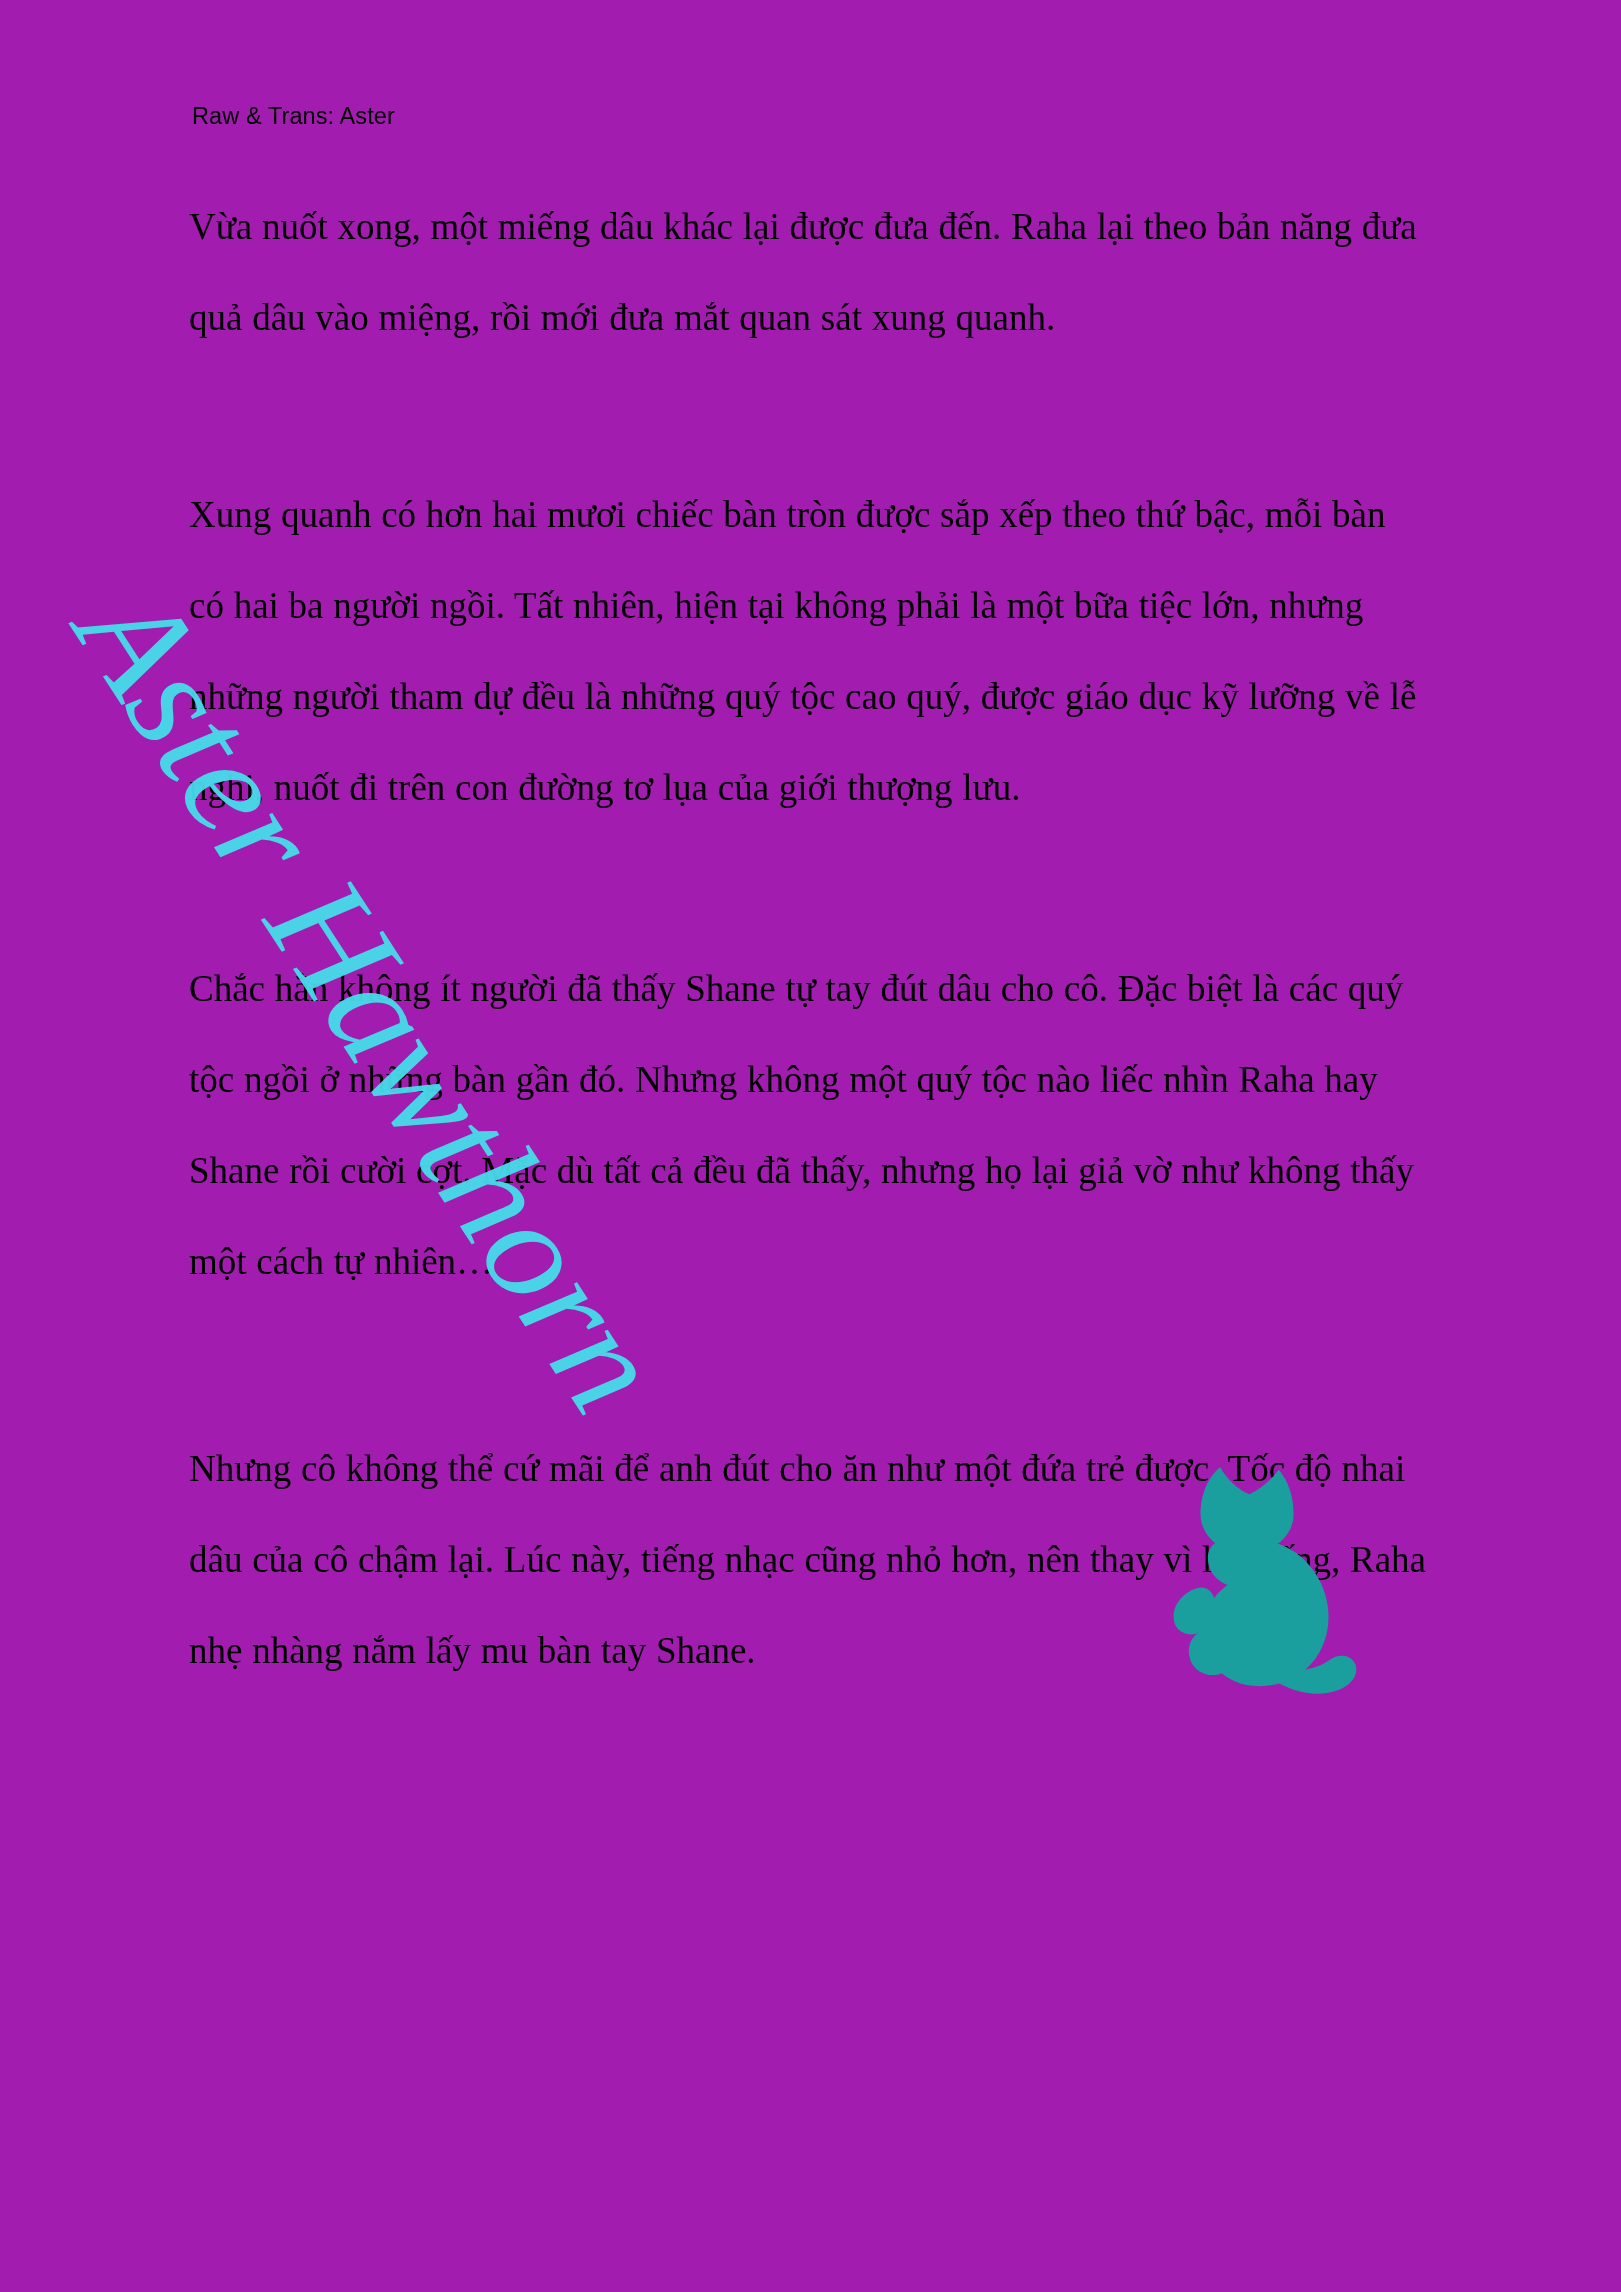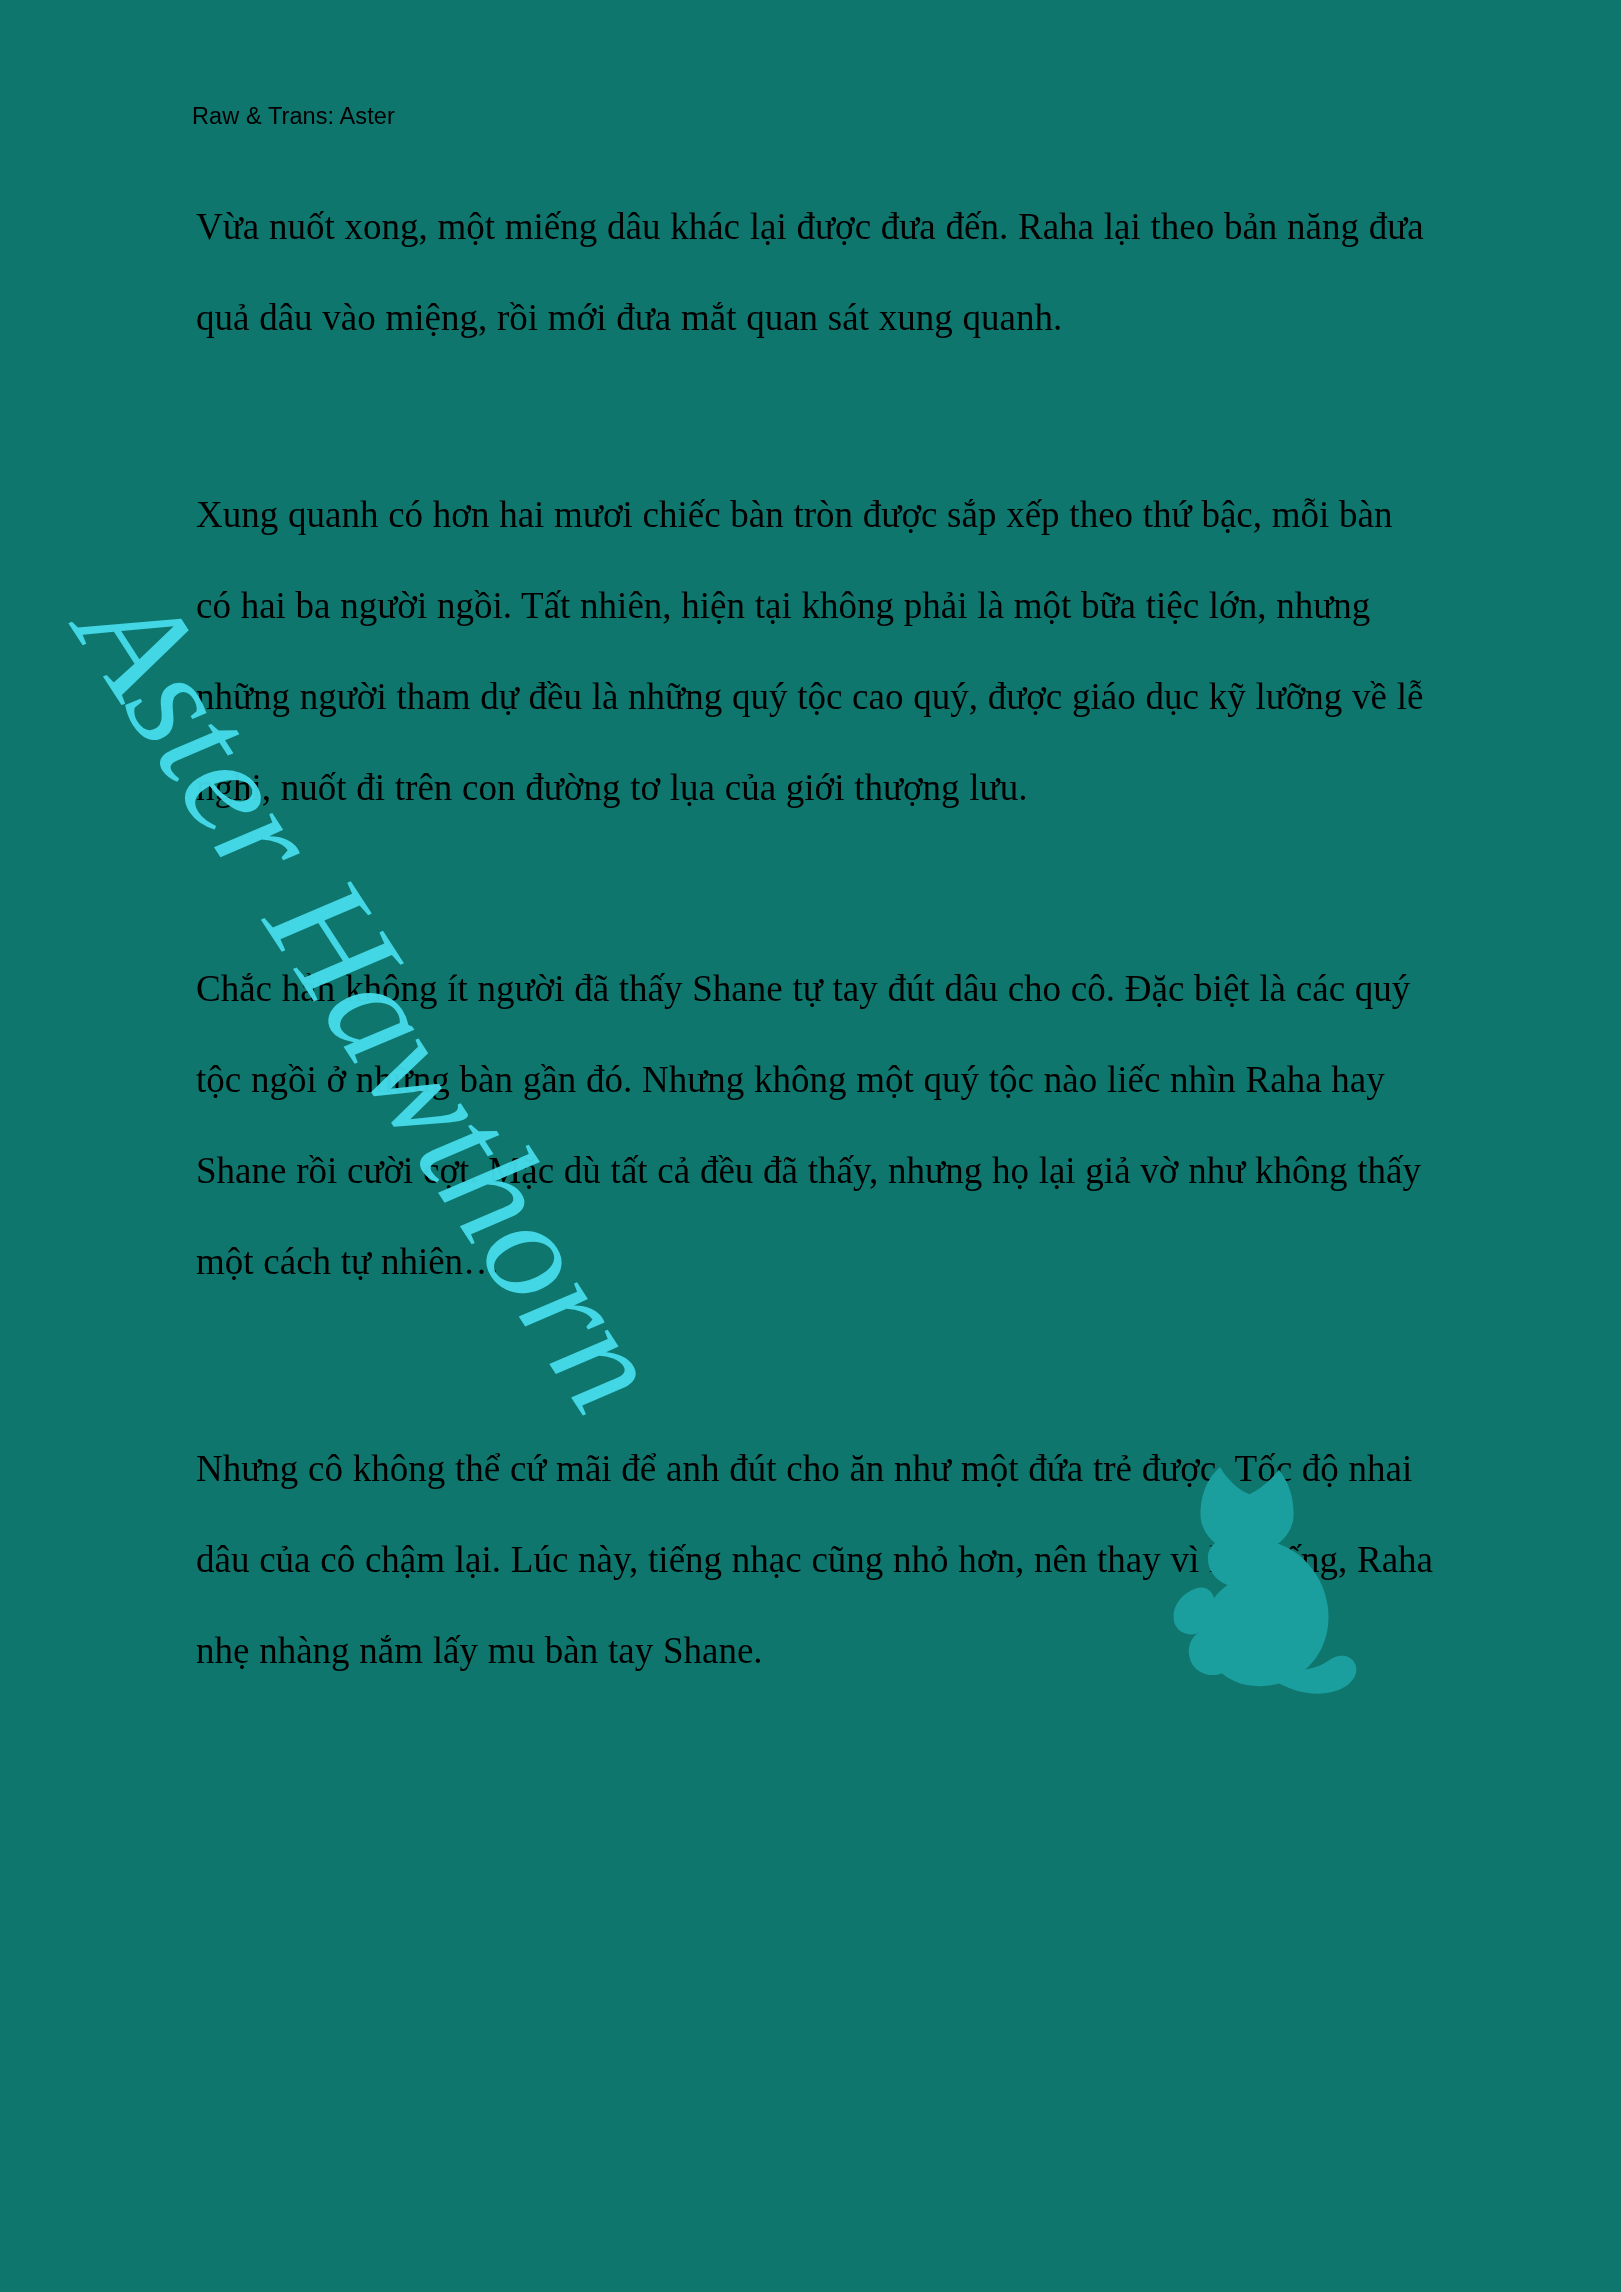--- a/index.html
+++ b/index.html
@@ -11,40 +11,40 @@
     width: 1621px;
     height: 2293px;
     position: relative;
     overflow: hidden;
     font-family: "Liberation Serif", "DejaVu Serif", serif;
   }
 
   #page {
     position: absolute;
     inset: 0;
-    background: #0f766e;
+    background: #a21caf;
   }
 
   
   .running-head {
     position: absolute;
     left: 192px;
     top: 102px;
     font-family: "Liberation Sans", "DejaVu Sans", sans-serif;
     font-size: 23.5px;
     line-height: 1.2;
     color: #000000;
     letter-spacing: 0.1px;
     white-space: nowrap;
   }
 
   
   .body-column {
     position: absolute;
-    left: 196px;
+    left: 189px;
     top: 181px;
     width: 1237px;
   }
 
   .para {
     font-size: 37px;
     line-height: 91px;
     color: #000000;
     text-align: left;
     margin: 0 0 51px 0;

